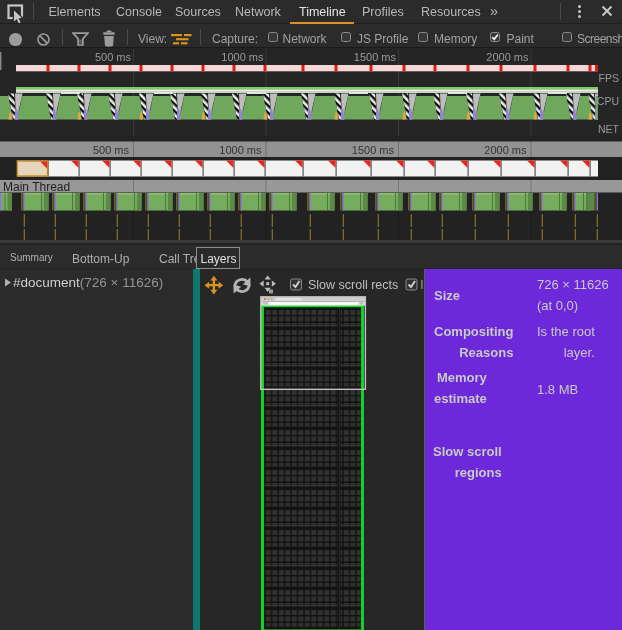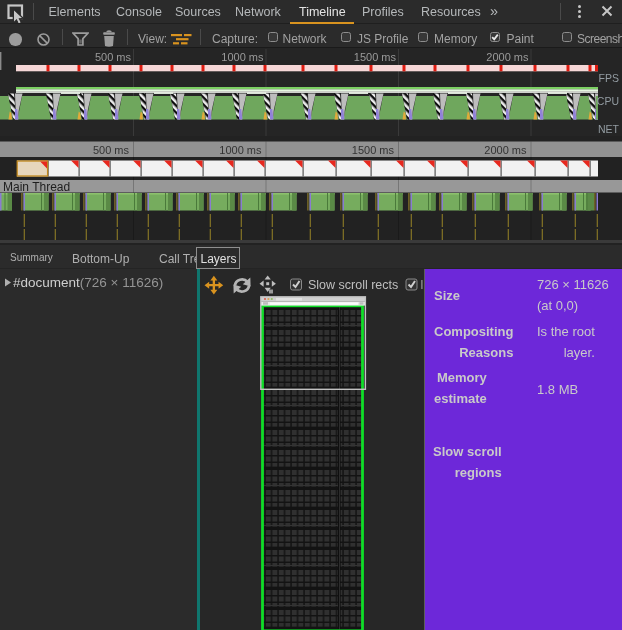--- a/index.html
+++ b/index.html
@@ -450,21 +450,21 @@
   <div class="abs" style="left:0;top:245px;width:622px;height:385px;background:#2b2b2b;">
 
     <div class="abs" style="left:0;top:0;width:622px;height:24px;background:#2b2b2b;border-bottom:1px solid #242424;">
       <div class="abs" style="left:10px;top:6.5px;font-size:10px;color:#b0b0b0;">Summary</div>
       <div class="abs" style="left:72px;top:6.5px;font-size:12px;color:#b0b0b0;">Bottom-Up</div>
       <div class="abs" style="left:143px;top:6.5px;font-size:12px;color:#b0b0b0;margin-left:16px;">Call Tree</div>
       <div class="abs" style="left:195.5px;top:2px;width:44px;height:21.5px;border:1px solid #8e8e8e;background:#2a2a2a;"></div>
       <div class="abs" style="left:200.5px;top:6.5px;font-size:12px;color:#e0e0e0;">Layers</div>
     </div>
 
-    <div class="abs" style="left:0;top:24px;width:200px;height:361px;background:#2b2b2b;border-right:3px solid #0f766e;">
+    <div class="abs" style="left:0;top:24px;width:200px;height:361px;background:#2b2b2b;border-right:7px solid #0f766e;">
       <svg class="abs" style="left:4px;top:9px;" width="8" height="9" viewBox="0 0 8 9">
           <path d="M1 0.5 L7 4.5 L1 8.5 Z" fill="#b0b0b0"></path>
         </svg>
       <div class="abs" style="left:13px;top:5.5px;font-size:13.5px;color:#cfcfcf;">#document<span style="color:#949494;">(726 × 11626)</span></div>
     </div>
 
     <div class="abs" style="left:200px;top:24px;width:225px;height:361px;background:#272727;border-right:1.4px solid #5e5e5e;">
       <svg width="224" height="361" viewBox="0 0 224 361" class="abs" id="midsvg">
           <path d="M12 0 L16.5 6 L13.5 6 L13.5 10.5 L18 10.5 L18 7.5 L24 12 L18 16.5 L18 13.5 L13.5 13.5 L13.5 18 L16.5 18 L12 24 L7.5 18 L10.5 18 L10.5 13.5 L6 13.5 L6 16.5 L0 12 L6 7.5 L6 10.5 L10.5 10.5 L10.5 6 L7.5 6 Z" fill="#d9931f" transform="translate(4.5,6.8) scale(0.78)"></path>
           <path d="M2 8.5 A7 6.5 0 0 1 14.5 5" fill="none" stroke="#b5b5b5" stroke-width="2.8" transform="translate(33,8)"></path>

